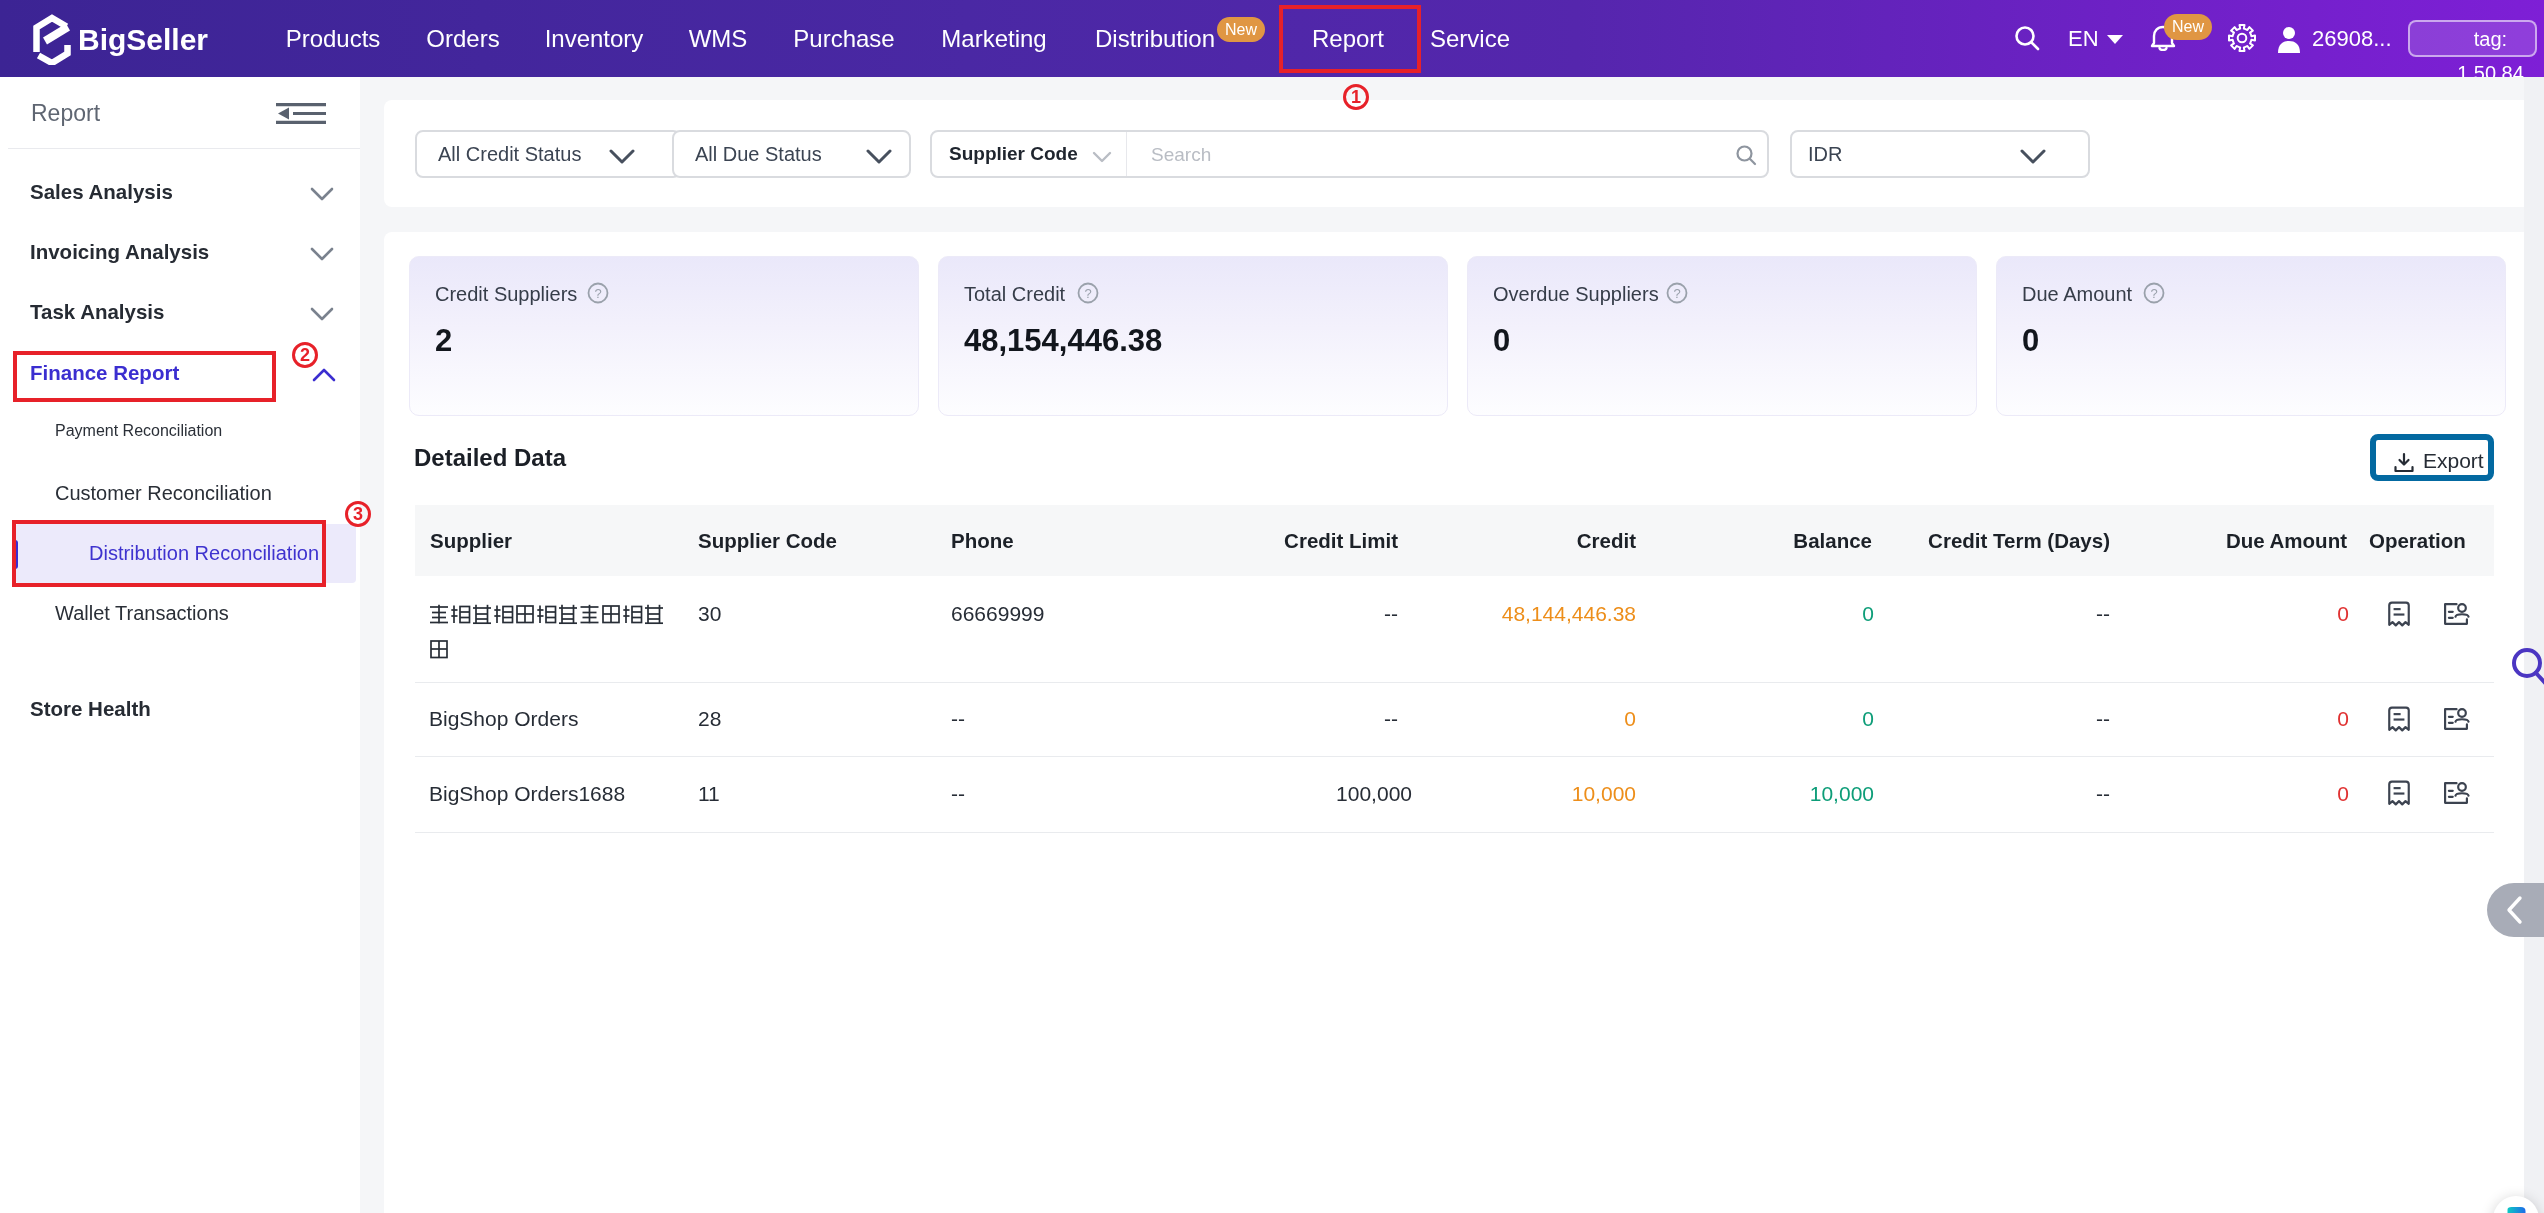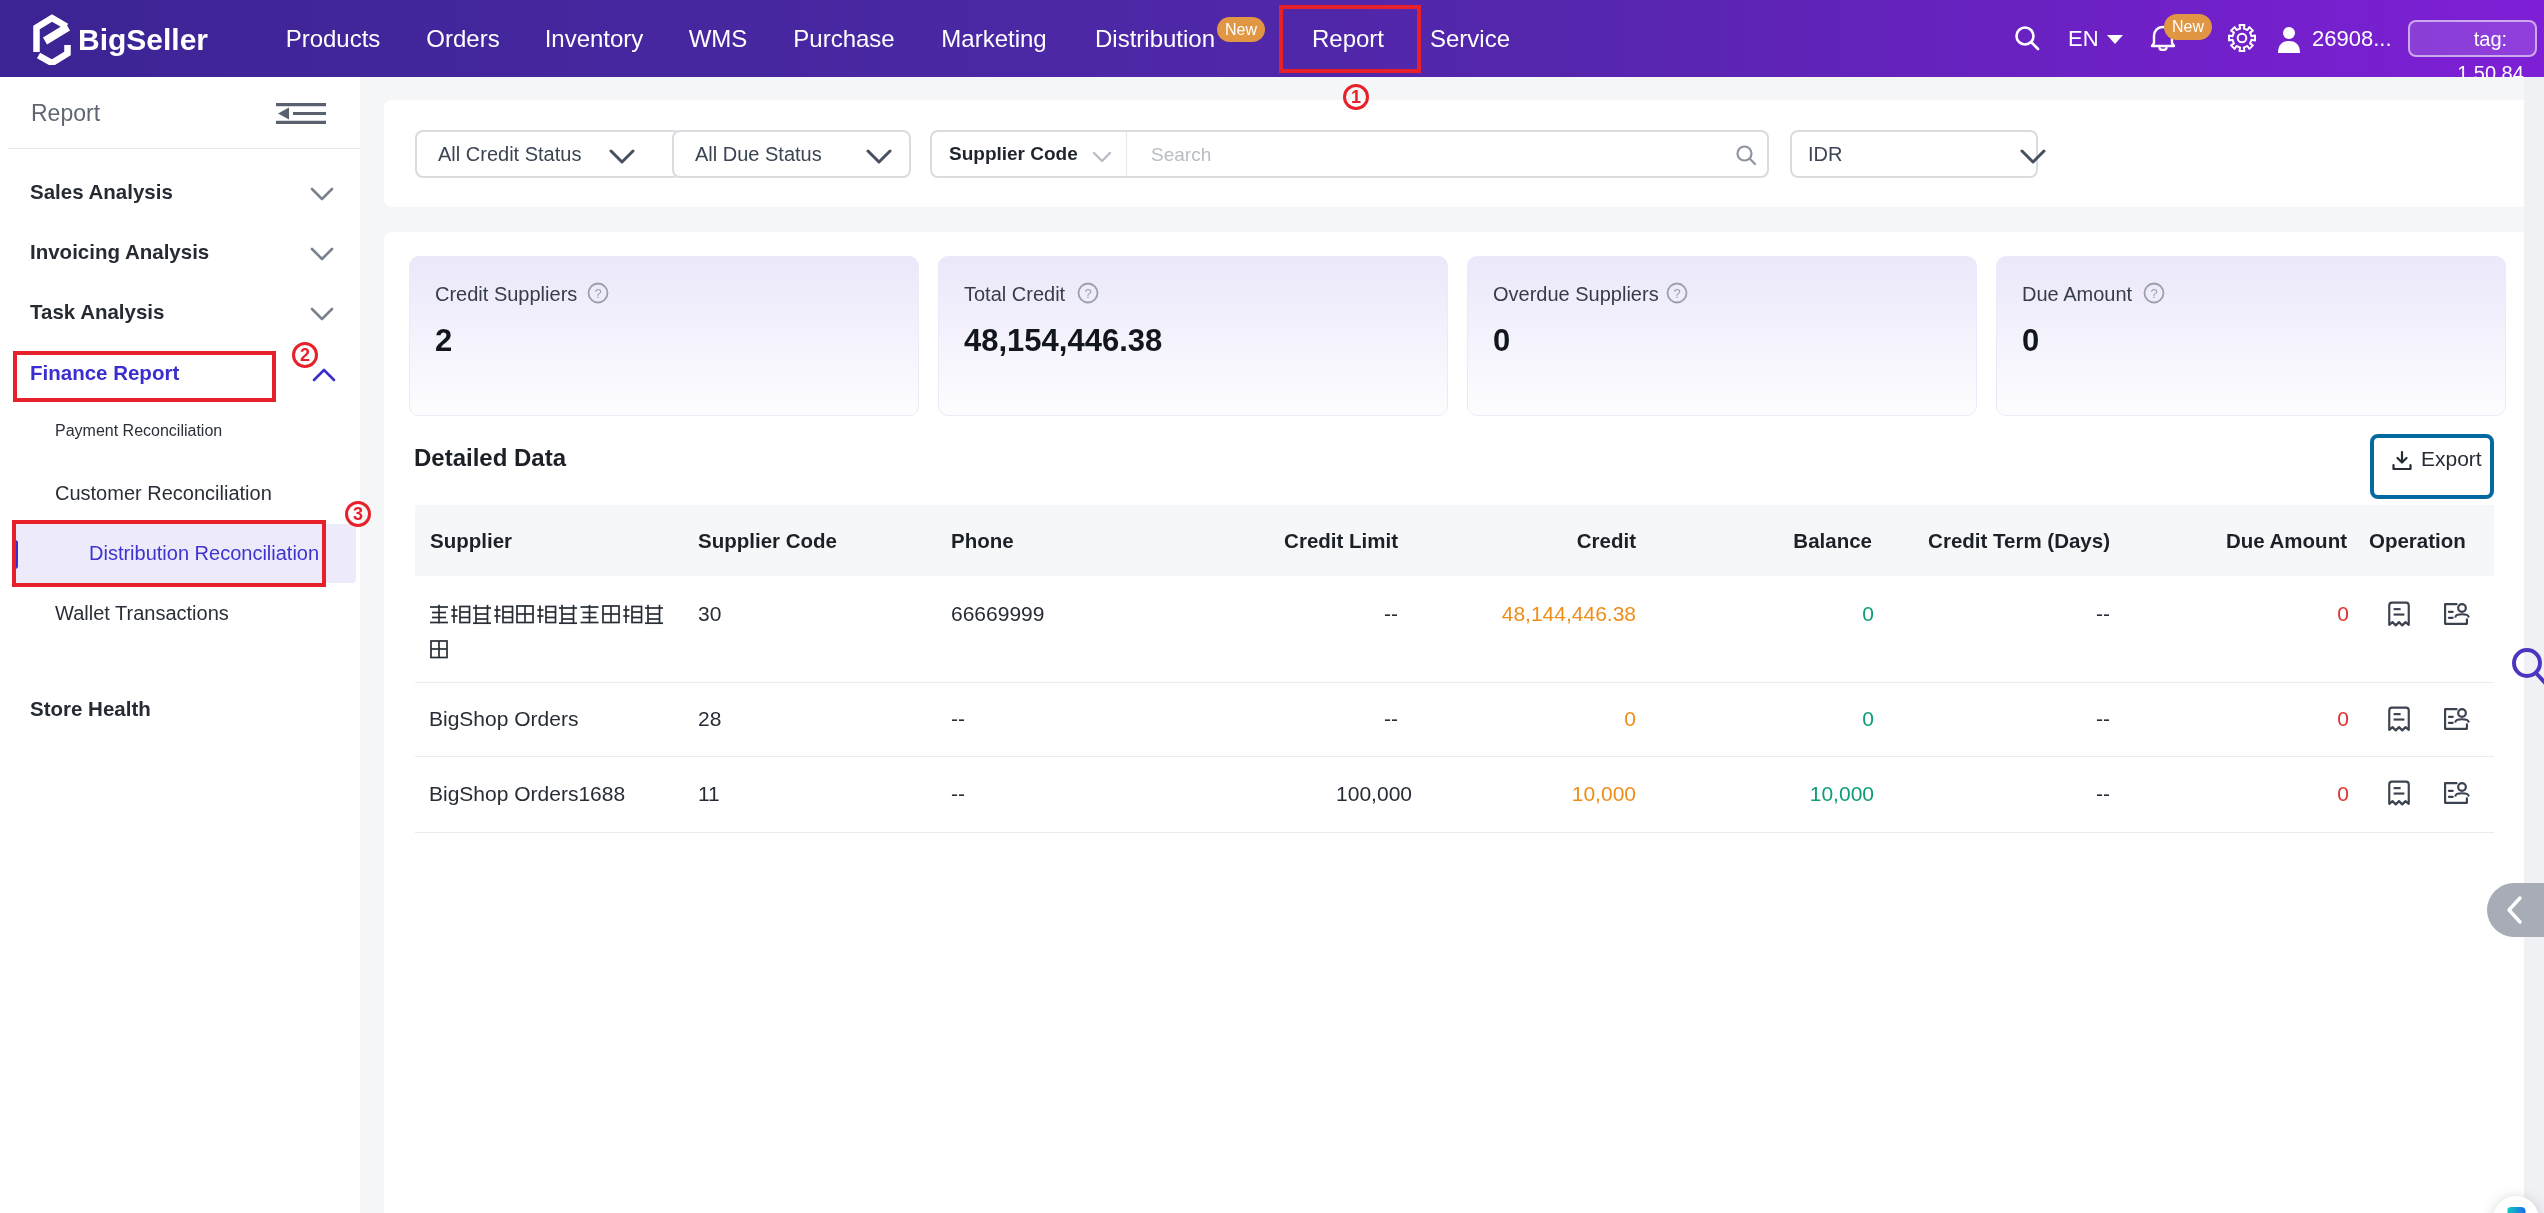--- a/index.html
+++ b/index.html
@@ -140,21 +140,21 @@
   <svg class="abs" style="left:160px;top:19px" width="20" height="12" viewBox="0 0 20 12">
       <path d="M2 2 L10 10 L18 2" fill="none" stroke="#b9bdc4" stroke-width="2.4" stroke-linecap="round" stroke-linejoin="round"></path>
     </svg>
   <div style="position:absolute;left:194px;top:0;width:1px;height:44px;background:#e7e8ec;"></div>
   <span style="position:absolute;left:219px;top:12px;color:#b9bdc4;font-size:19px;">Search</span>
   <svg class="abs" style="left:803px;top:12px" width="22" height="22" viewBox="0 0 22 22">
     <circle cx="9.5" cy="9.5" r="7" fill="none" stroke="#8e959f" stroke-width="2.2"></circle>
     <line x1="14.8" y1="14.8" x2="20" y2="20" stroke="#8e959f" stroke-width="2.2" stroke-linecap="round"></line>
   </svg>
 </div>
-<div class="ctl" style="left:1790px;top:130px;width:248px;">
+<div class="ctl" style="left:1790px;top:130px;width:300px;">
   <span style="position:absolute;left:16px;top:11px;">IDR</span>
   <svg class="abs" style="left:228px;top:17px" width="26" height="15" viewBox="0 0 26 15">
       <path d="M2 2 L13 13 L24 2" fill="none" stroke="#47505e" stroke-width="3" stroke-linecap="round" stroke-linejoin="round"></path>
     </svg>
 </div>
 <div id="panel2"></div>
 
 <div class="card" style="left:409px;">
   <div class="clabel">Credit Suppliers</div>
   <svg class="abs" style="left:177px;top:25px" width="22" height="22" viewBox="0 0 22 22">
@@ -182,21 +182,21 @@
 <div class="card" style="left:1996px;">
   <div class="clabel">Due Amount</div>
   <svg class="abs" style="left:146px;top:25px" width="22" height="22" viewBox="0 0 22 22">
       <circle cx="11" cy="11" r="9.5" fill="none" stroke="#9aa1ab" stroke-width="1.8"></circle>
       <text x="11" y="15.5" font-size="13" fill="#9aa1ab" text-anchor="middle" font-family="Liberation Sans">?</text>
     </svg>
   <div class="cval">0</div>
 </div>
 
 <div class="abs" style="left:414px;top:444px;font-size:24px;font-weight:700;color:#1b1f26;">Detailed Data</div>
-<div class="abs" style="left:2370px;top:434px;width:124px;height:65px;border:4px solid #0369a1;border-radius:8px;background:#fff;">
+<div class="abs" style="left:2370px;top:434px;width:124px;height:47px;border:6px solid #0369a1;border-radius:8px;background:#fff;">
   <svg class="abs" style="left:17px;top:12px" width="22" height="22" viewBox="0 0 22 22">
     <g stroke="#262c35" stroke-width="2.2" fill="none" stroke-linecap="round" stroke-linejoin="round">
       <path d="M11 2 L11 12"></path>
         <path d="M6.5 8 L11 12.5 L15.5 8"></path>
         <path d="M2.5 15 L2.5 19 L19.5 19 L19.5 15"></path>
     </g>
   </svg>
   <span style="position:absolute;left:47px;top:9px;font-size:21px;color:#262c35;">Export</span>
 </div>
 

